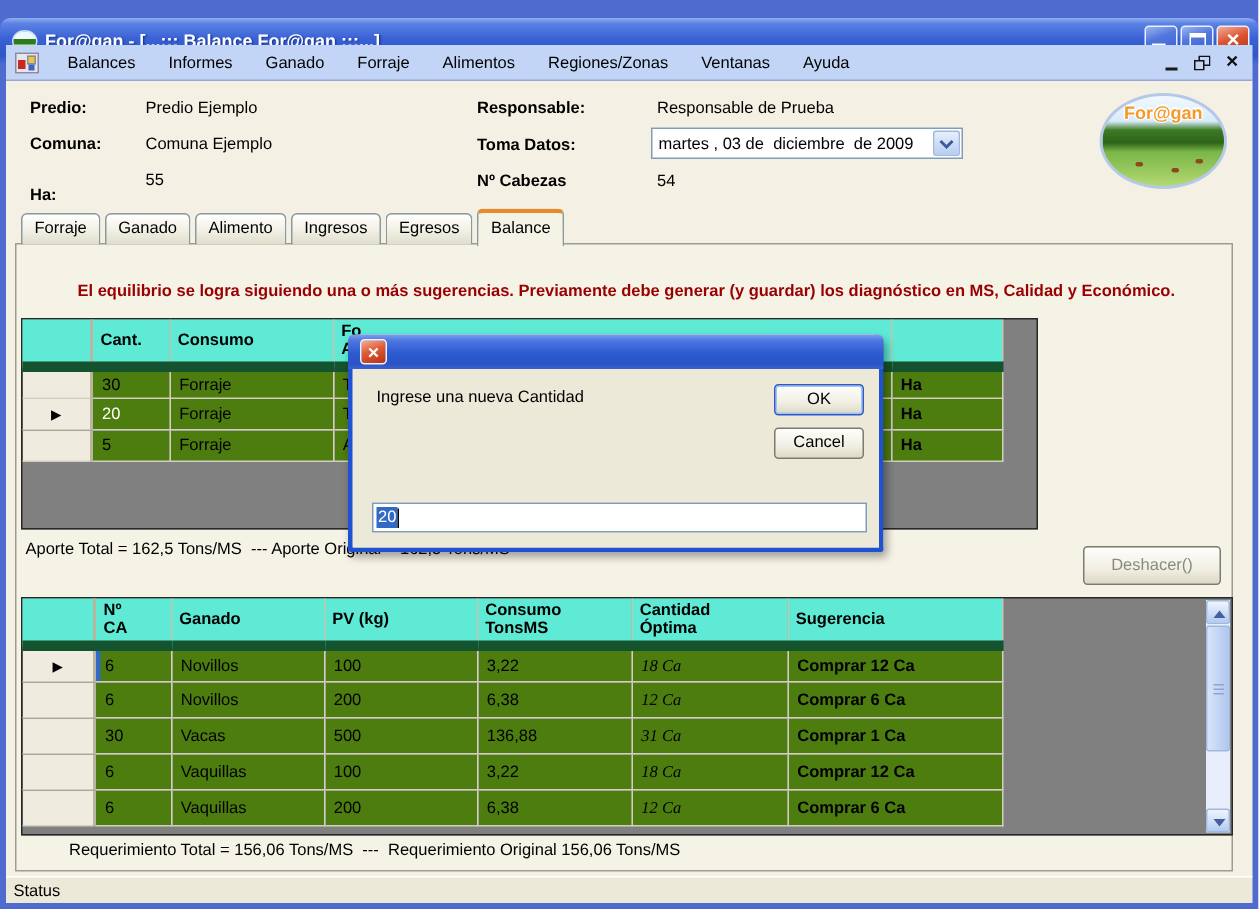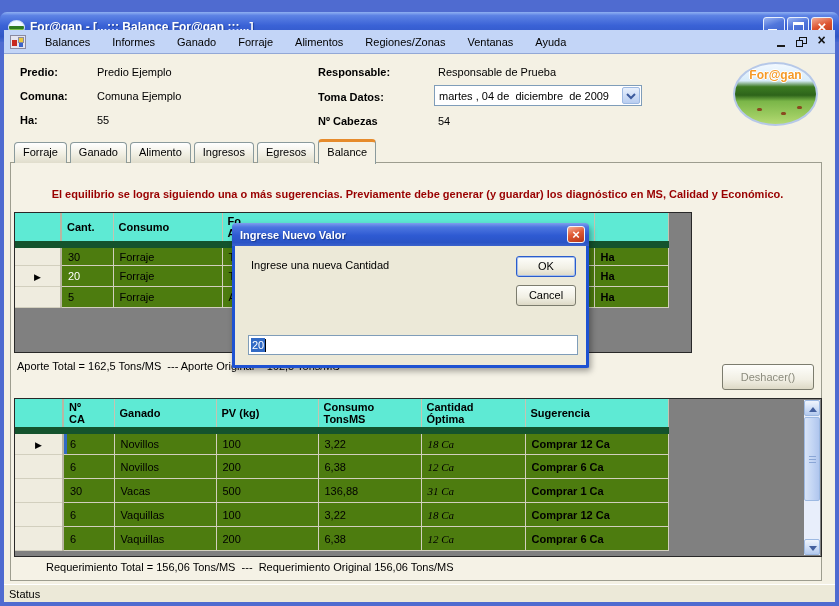--- a/index.html
+++ b/index.html
@@ -182,28 +182,28 @@
         </span>
     </div>
   </div>
 
   <div class="client"></div>
 
   <span class="lbl" style="left:20px;top:66px;">Predio:</span>
   <span class="val" style="left:97px;top:66px;">Predio Ejemplo</span>
   <span class="lbl" style="left:20px;top:90px;">Comuna:</span>
   <span class="val" style="left:97px;top:90px;">Comuna Ejemplo</span>
-  <span class="lbl" style="left:20px;top:114px;">Ha:</span>
+  <span class="lbl" style="left:20px;top:124px;">Ha:</span>
   <span class="val" style="left:97px;top:114px;">55</span>
 
   <span class="lbl" style="left:318px;top:66px;">Responsable:</span>
   <span class="val" style="left:438px;top:66px;">Responsable de Prueba</span>
   <span class="lbl" style="left:318px;top:91px;">Toma Datos:</span>
   <div class="date-combo">
-    <span class="dtext">martes , 04 de  diciembre  de 2009</span>
+    <span class="dtext">martes , 03 de  diciembre  de 2009</span>
     <span class="combo-btn">
       <svg width="12" height="10">
         <polyline points="2,3 6,7 10,3" fill="none" stroke="#3c5a9c" stroke-width="2"></polyline>
       </svg>
     </span>
   </div>
   <span class="lbl" style="left:318px;top:115px;">Nº Cabezas</span>
   <span class="val" style="left:438px;top:115px;">54</span>
 
   <div class="logo">
@@ -360,21 +360,20 @@
     </div>
 
   <span class="summary" style="left:17px;top:561px;padding-left:29px;">Requerimiento Total = 156,06 Tons/MS  ---  Requerimiento Original 156,06 Tons/MS</span>
 
   <div class="statusbar">
     <span>Status</span>
   </div>
 
   <div class="dialog">
     <div class="dlg-title">
-      <span class="ttext">Ingrese Nuevo Valor</span>
       <span class="dlg-close">
           <span class="g-x">×</span>
         </span>
     </div>
     <div class="dlg-prompt">Ingrese una nueva Cantidad</div>
     <div class="btn dlg-btn" id="ok-btn">OK</div>
     <div class="btn dlg-btn" id="cancel-btn">Cancel</div>
     <div class="dlg-input">
       <span class="sel">20</span>
       <span class="caret"></span>

